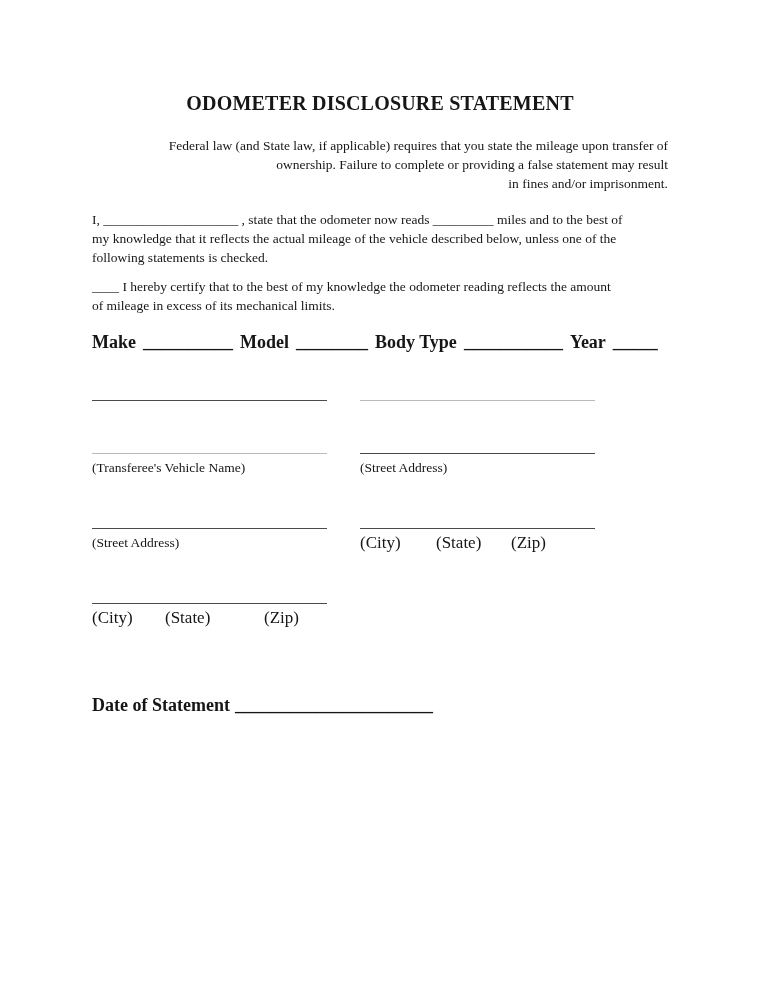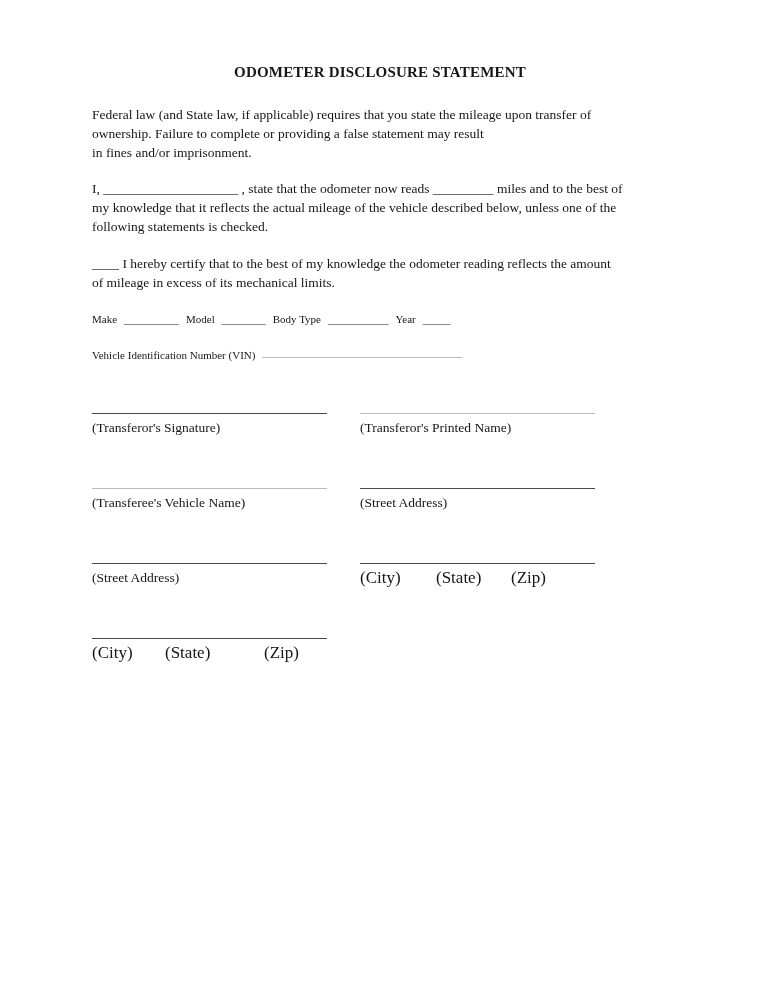--- a/index.html
+++ b/index.html
@@ -16,41 +16,42 @@
   }
   .page {
     position: relative;
     width: 768px;
     height: 994px;
     box-sizing: border-box;
     padding: 0 100px 0 92px;
     background: var(--page-bg, #ffffff);
   }
   .doc-title {
-    margin: 64px 0 0 0;
-    font-size: 15px;
+    margin: 95px 0 0 0;
+    font-size: 20px;
     line-height: 17px;
     font-weight: bold;
     text-align: center;
     letter-spacing: 0.2px;
   }
   .para {
     margin: 0;
     font-size: 13.5px;
     line-height: 19px;
     white-space: pre-line;
   }
-  .m-intro   { margin-top: 24px; }
+  .m-intro   { margin-top: 24px; text-align: right; }
   .m-decl    { margin-top: 17px; }
-  .m-cert    { margin-top: 18px; }
+  .m-cert    { margin-top: 10px; }
   .line-row {
     margin: 0;
-    font-size: 11px;
+    font-size: 18px;
     line-height: 19px;
     white-space: nowrap;
+    font-weight: bold;
   }
   .m-vehicle { margin-top: 18px; }
   .m-vin     { margin-top: 17px; }
   .line-row .piece { margin-right: 7px; }
   .line-row .piece.last { margin-right: 0; }
   .vin-rule {
     display: inline-block;
     width: 200px;
     height: 1px;
     background: var(--rule-light, #bbbbbb);
@@ -98,32 +99,29 @@
   <p class="para m-decl">I, ____________________ , state that the odometer now reads _________ miles and to the best of
 my knowledge that it reflects the actual mileage of the vehicle described below, unless one of the
 following statements is checked.</p>
 
   <p class="para m-cert">____ I hereby certify that to the best of my knowledge the odometer reading reflects the amount
 of mileage in excess of its mechanical limits.</p>
 
 
   <p class="line-row m-vehicle"><span class="piece">Make</span><span class="piece">__________</span><span class="piece">Model</span><span class="piece">________</span><span class="piece">Body Type</span><span class="piece">___________</span><span class="piece">Year</span><span class="piece last">_____</span></p>
 
-  <p class="line-row m-vin"><span class="piece">Vehicle Identification Number (VIN)</span><span class="vin-rule"></span></p>
 
   <div class="grid">
 
     <div class="field col-left">
       <div class="rule"></div>
-      <div class="label">(Transferor's Signature)</div>
     </div>
 
     <div class="field col-left">
       <div class="rule light"></div>
-      <div class="label">(Transferor's Printed Name)</div>
     </div>
     <div class="field col-right">
       <div class="rule light"></div>
       <div class="label">(Transferee's Vehicle Name)</div>
     </div>
 
     <div class="field col-left">
       <div class="rule"></div>
       <div class="label">(Street Address)</div>
     </div>
@@ -136,14 +134,15 @@
       <div class="rule"></div>
       <div class="csz"><span>(City)</span><span>(State)</span><span>(Zip)</span></div>
     </div>
     <div class="field col-right">
       <div class="rule"></div>
       <div class="csz"><span>(City)</span><span>(State)</span><span>(Zip)</span></div>
     </div>
 
   </div>
 
+  <p class="line-row date-row"><span>Date of Statement</span><span class="blank">______________________</span></p>
 
 </div>
 
 </body></html>

